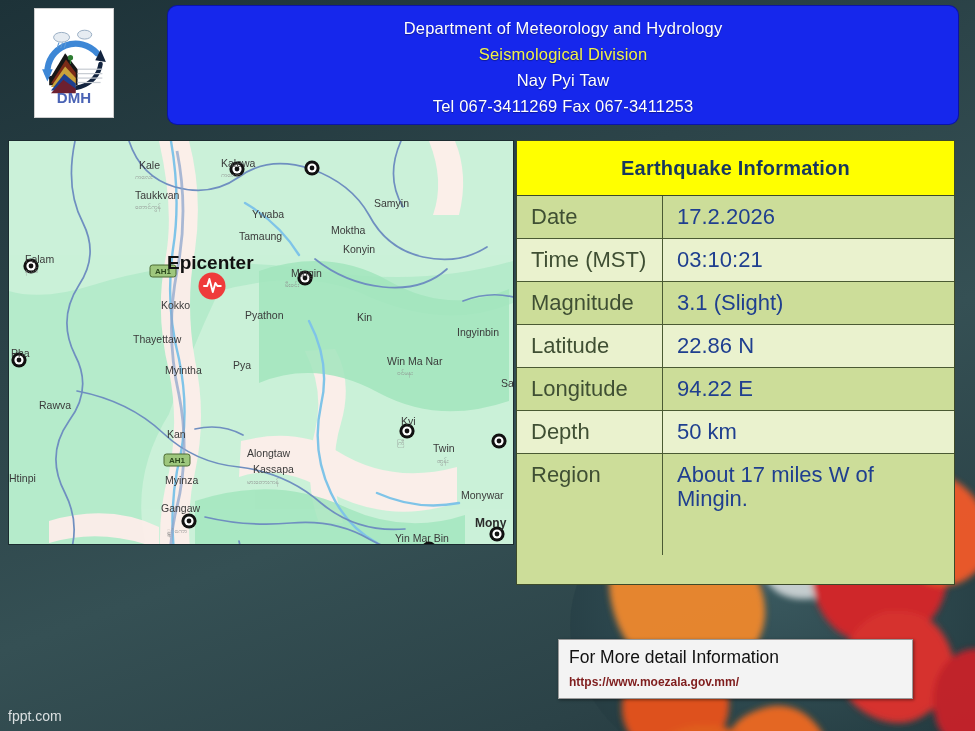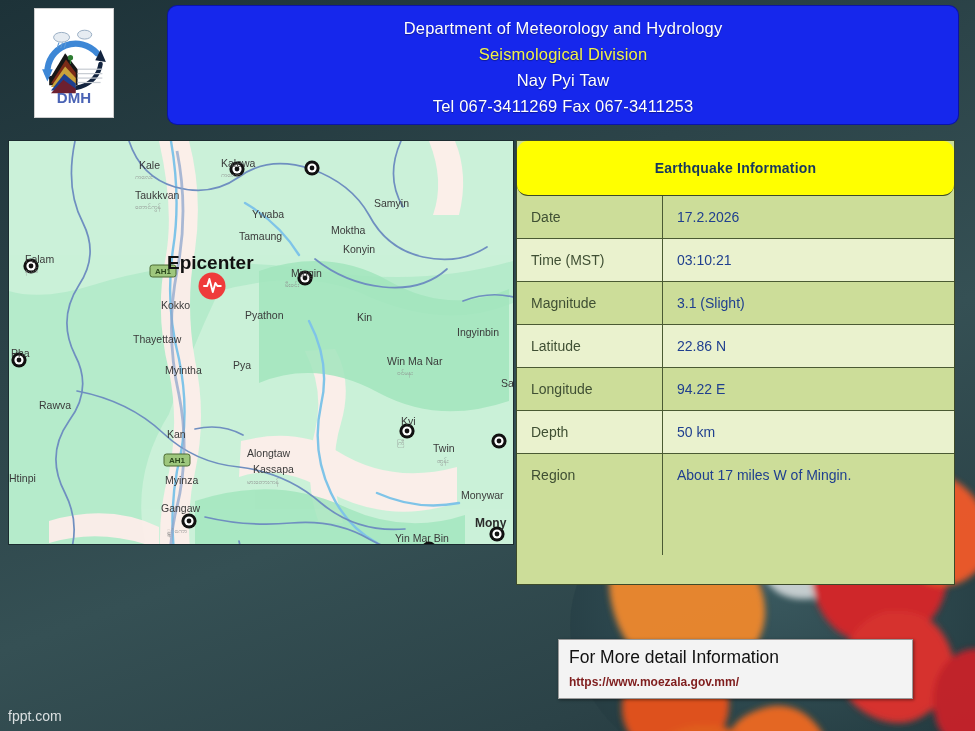--- a/index.html
+++ b/index.html
@@ -93,33 +93,32 @@
     background: #ccdd99;
   }
   .info-title {
     height: 55px;
     background: #ffff00;
     display: flex;
     align-items: center;
     justify-content: center;
     border-bottom: 1px solid #3c4a2a;
     font-weight: bold;
-    font-size: 14px;
+    font-size: 20px;
     color: #17375e;
     letter-spacing: 0.2px;
-    border-radius: 11px;
   }
   .info-row {
     display: flex;
     border-bottom: 1px solid #4a5a33;
   }
   .info-row:last-child { border-bottom: none; }
   .info-row .lbl, .info-row .val {
     padding: 9px 12px 9px 14px;
-    font-size: 14px;
+    font-size: 22px;
     line-height: 24px;
   }
   .info-row .lbl {
     width: 146px;
     flex: 0 0 146px;
     color: #3f4f33;
     border-right: 1px solid #4a5a33;
   }
   .info-row .val {
     flex: 1;

